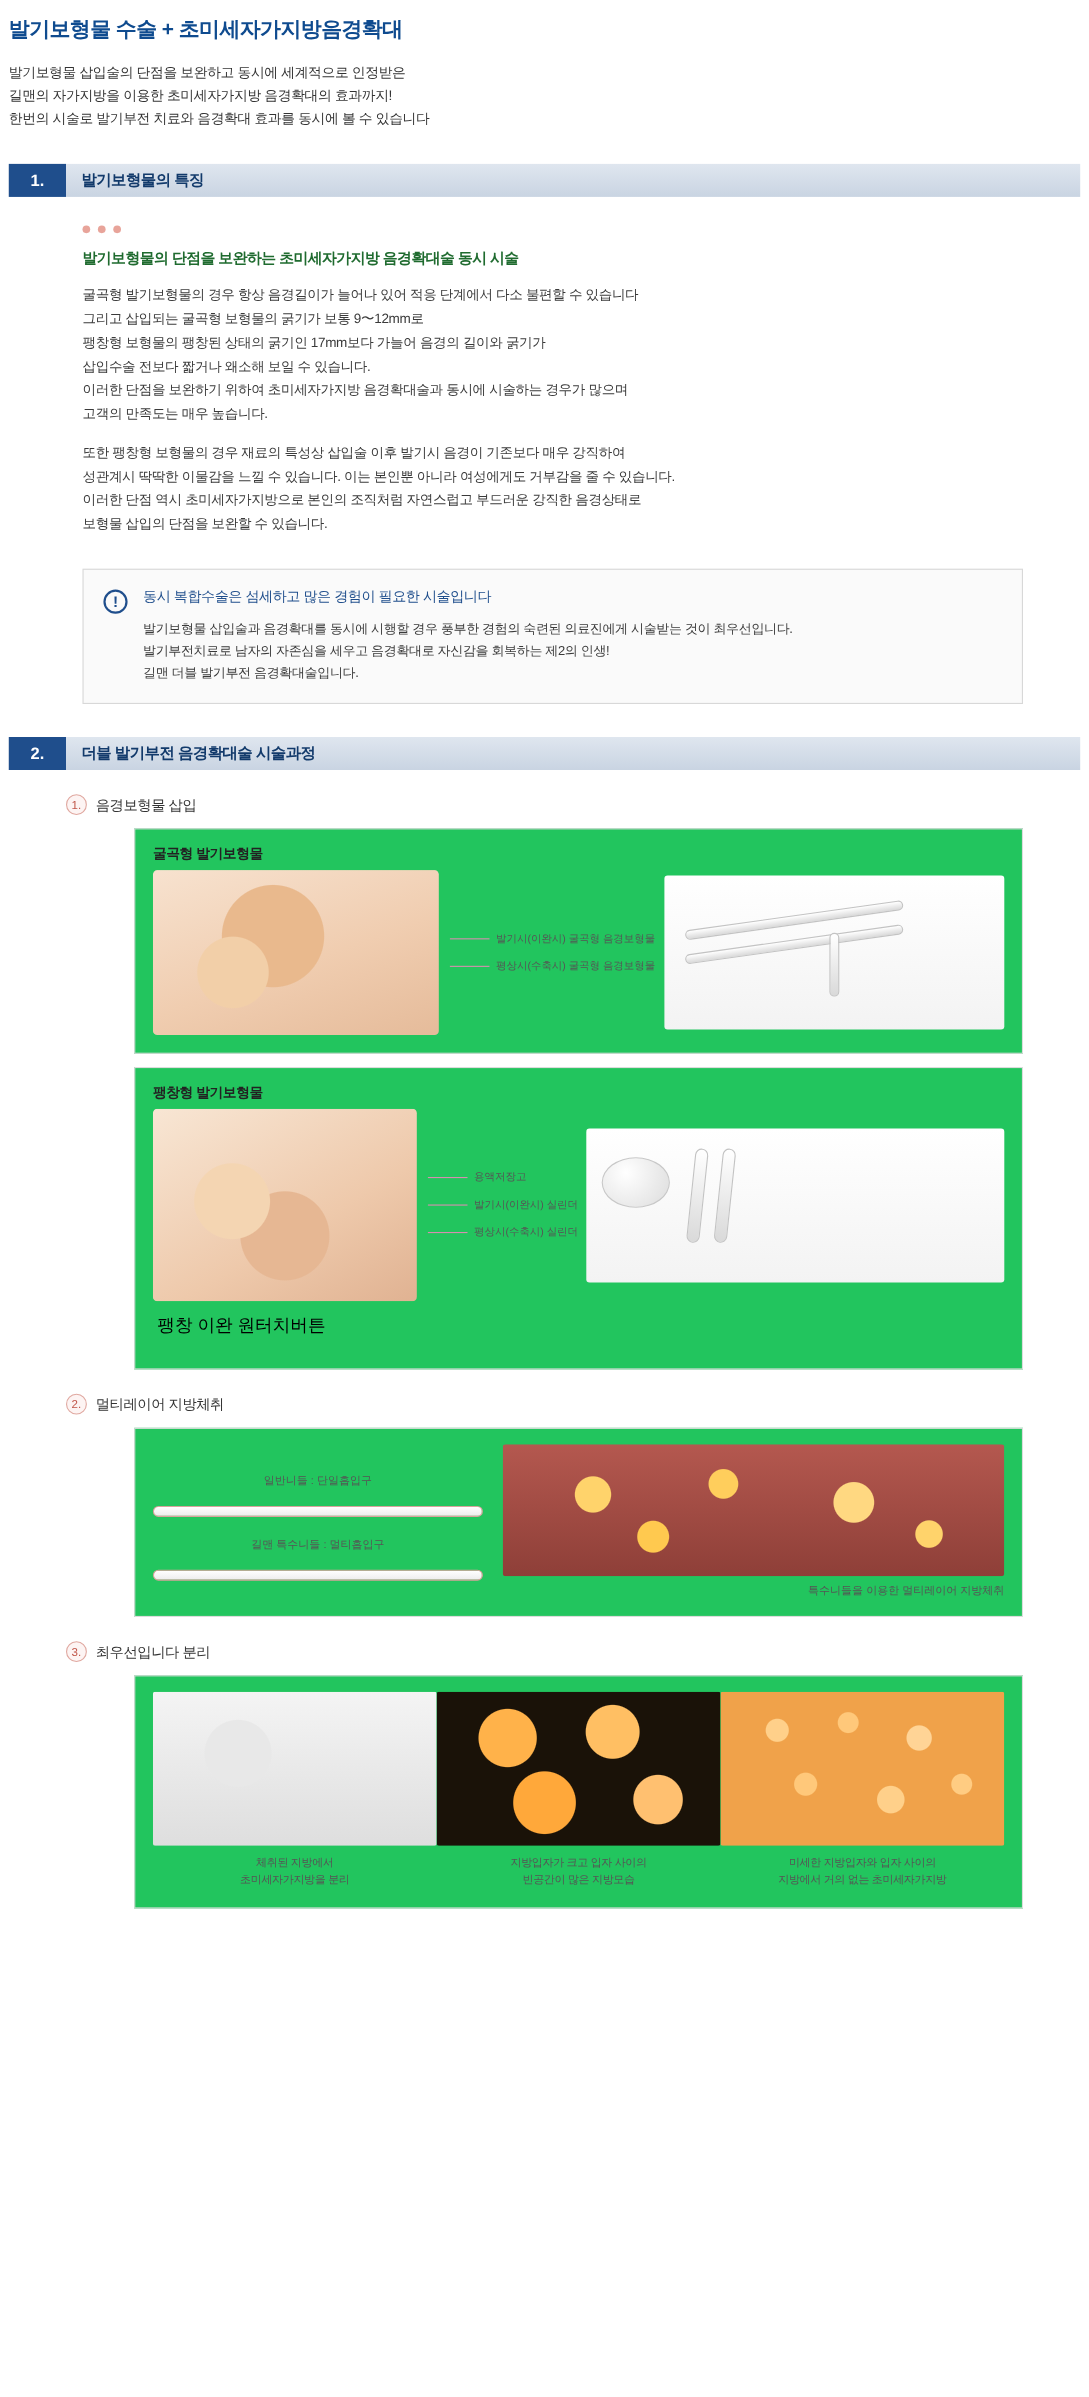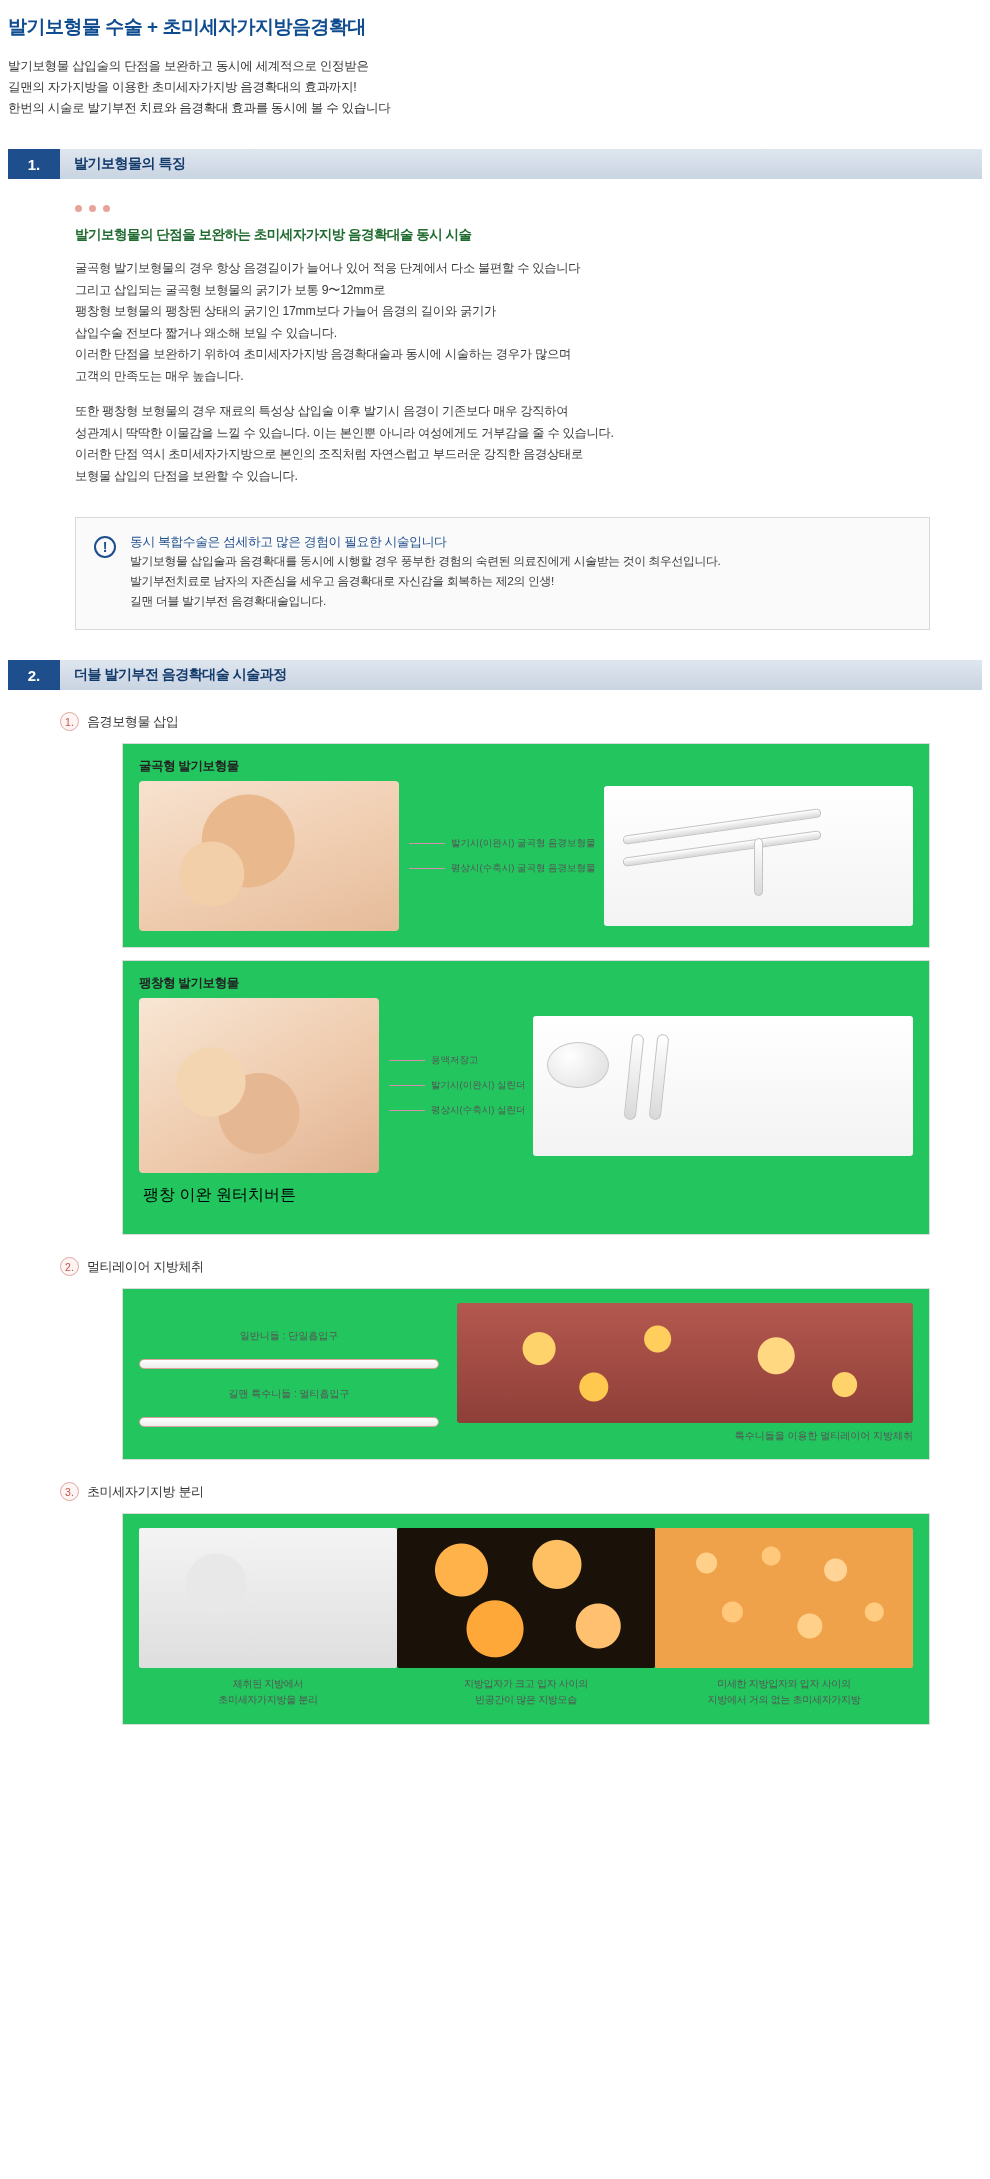--- a/index.html
+++ b/index.html
@@ -103,21 +103,21 @@
     font-size: 14px;
     display: flex; align-items: center; justify-content: center;
     flex: 0 0 auto;
     margin-top: 2px;
   }
   .notice-title {
     color: #1f4e8c; font-weight: normal; font-size: 12.8px;
     letter-spacing: -0.4px;
   }
   .notice-body {
-    color: #3a3a3a; font-size: 11.8px;
+    margin-top: 10px; color: #3a3a3a; font-size: 11.8px;
     line-height: 20px; letter-spacing: -0.3px;
   }
   .notice-body div { white-space: nowrap; }
 
   
   .step {
     margin: 22px 0 0 60px;
     display: flex; align-items: center; gap: 8px;
   }
   .step-num {
@@ -355,21 +355,21 @@
       </div>
       <div style="flex:1;margin-left:18px;">
         <div class="fat-img" style="width:100%;"></div>
         <div class="img-cap">특수니들을 이용한 멀티레이어 지방체취</div>
       </div>
     </div>
   </div>
 
   <div class="step">
     <div class="step-num">3.</div>
-    <div class="step-label">초미세자기지방 분리</div>
+    <div class="step-label">최우선입니다 분리</div>
   </div>
 
   <div class="panel">
     <div class="grid3">
       <div>
         <div class="micro"></div>
         <div class="thumb-cap">
           <div>체취된 지방에서</div>
           <div>초미세자가지방을 분리</div>
         </div>

